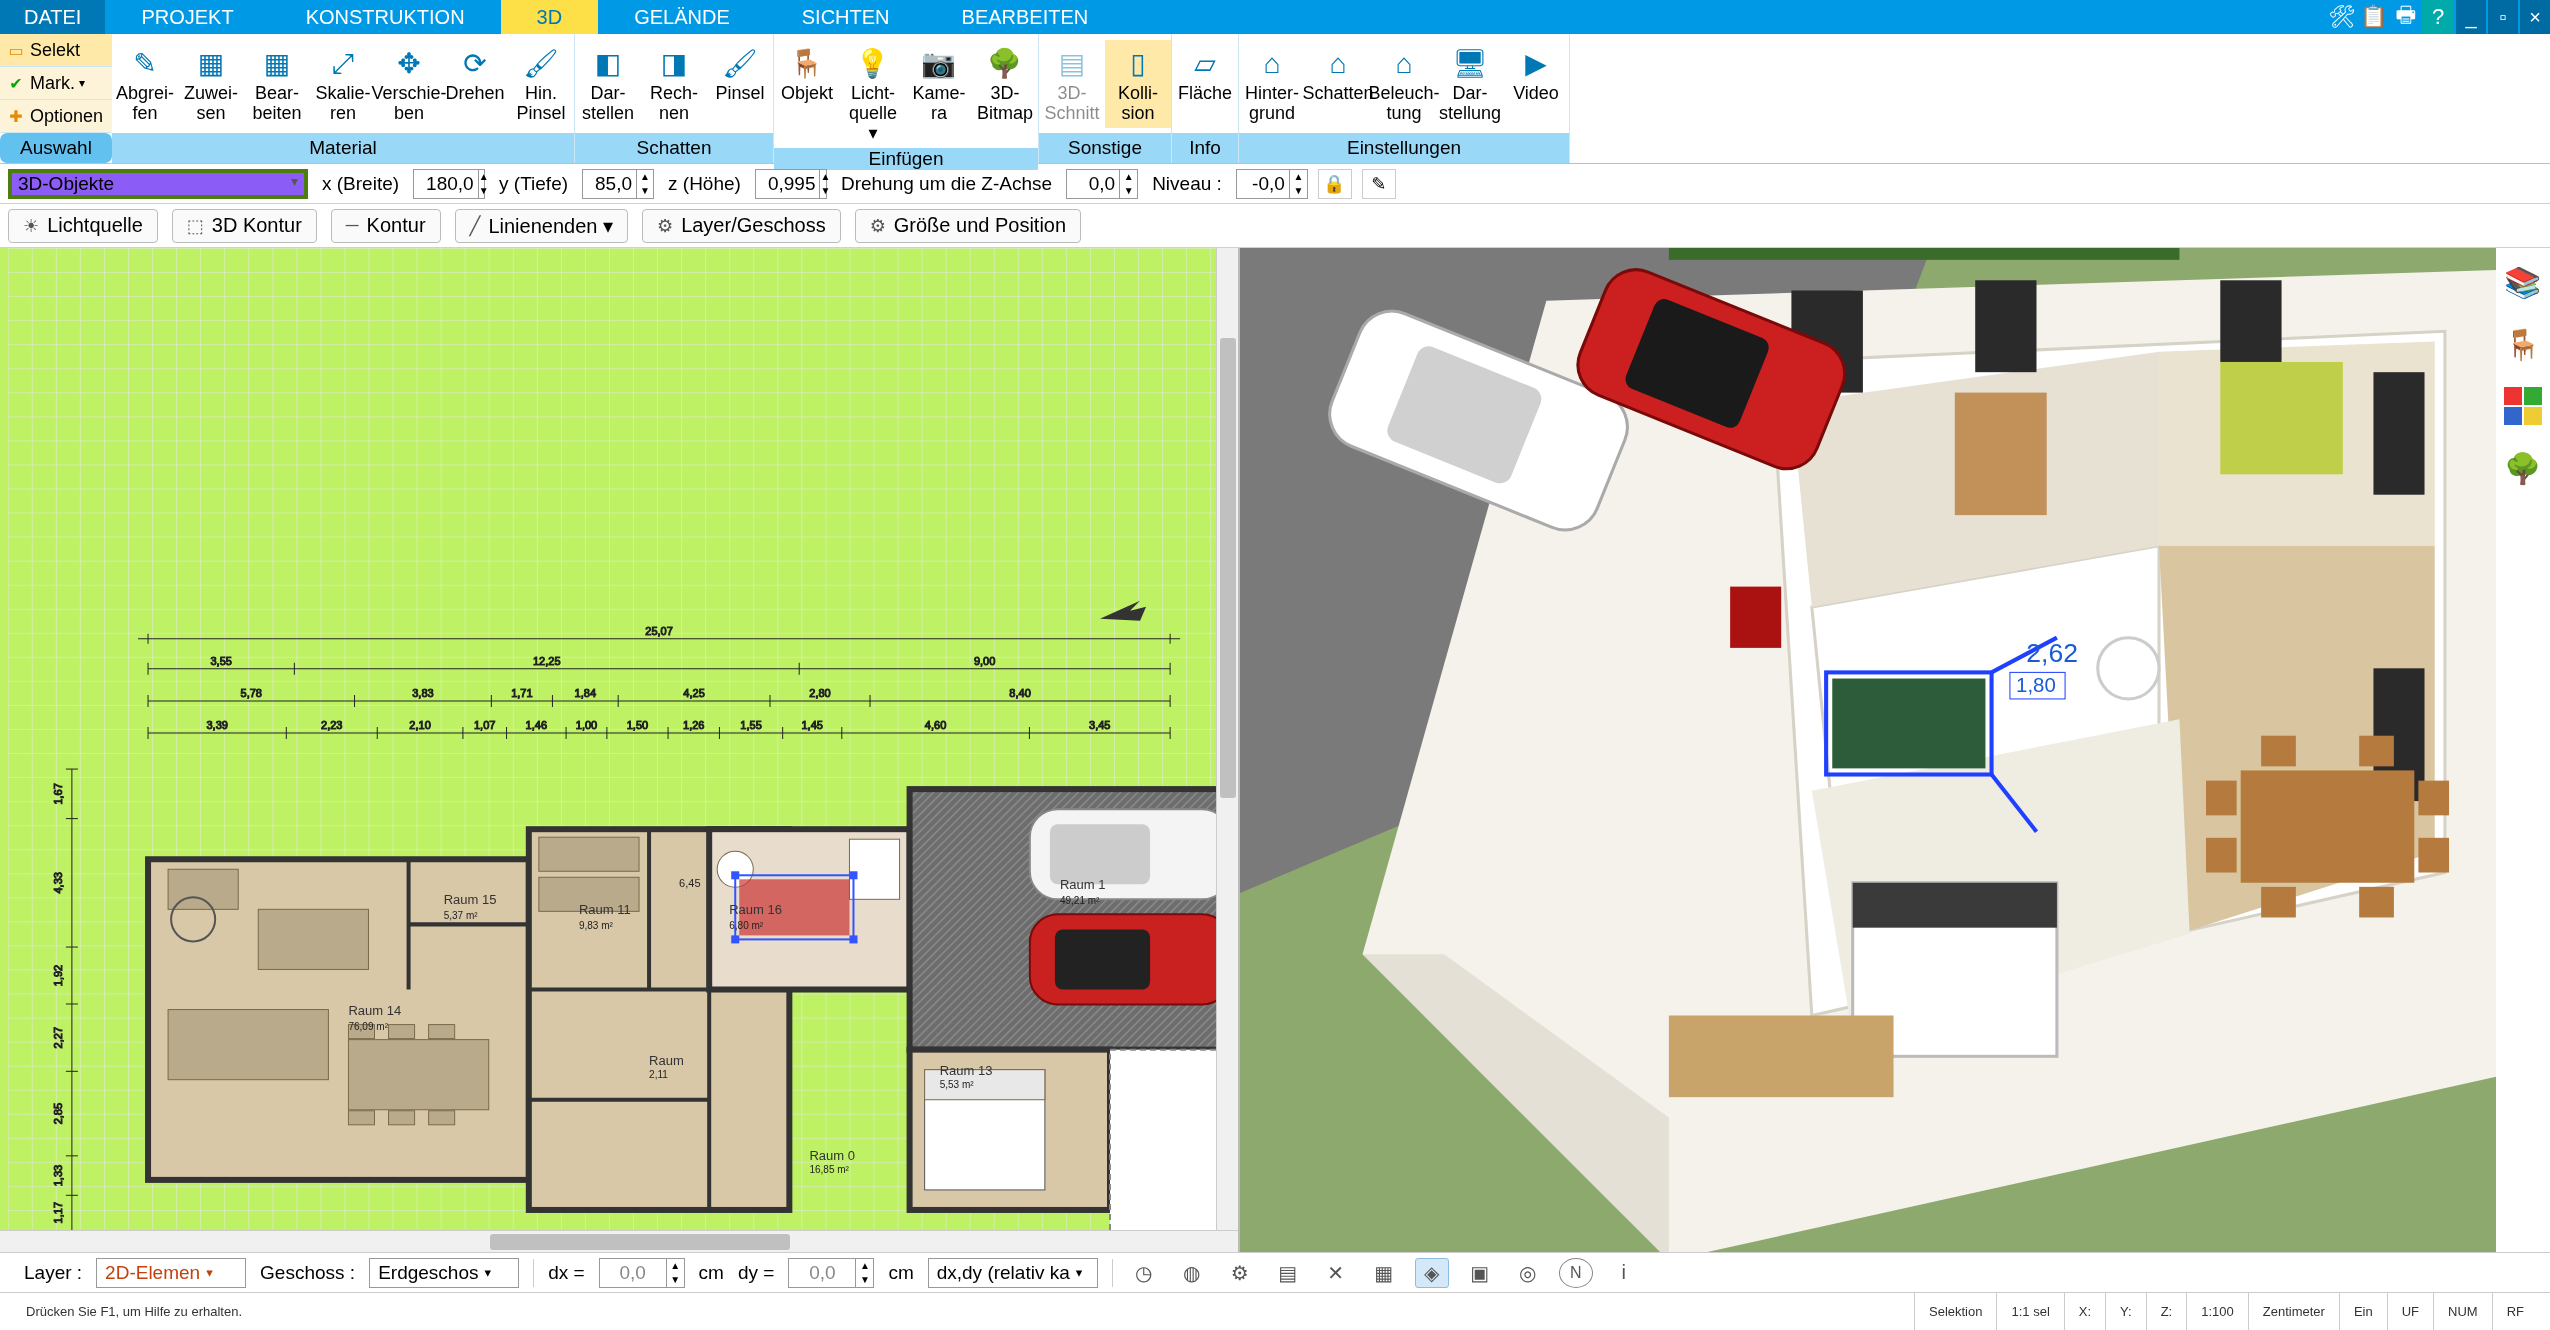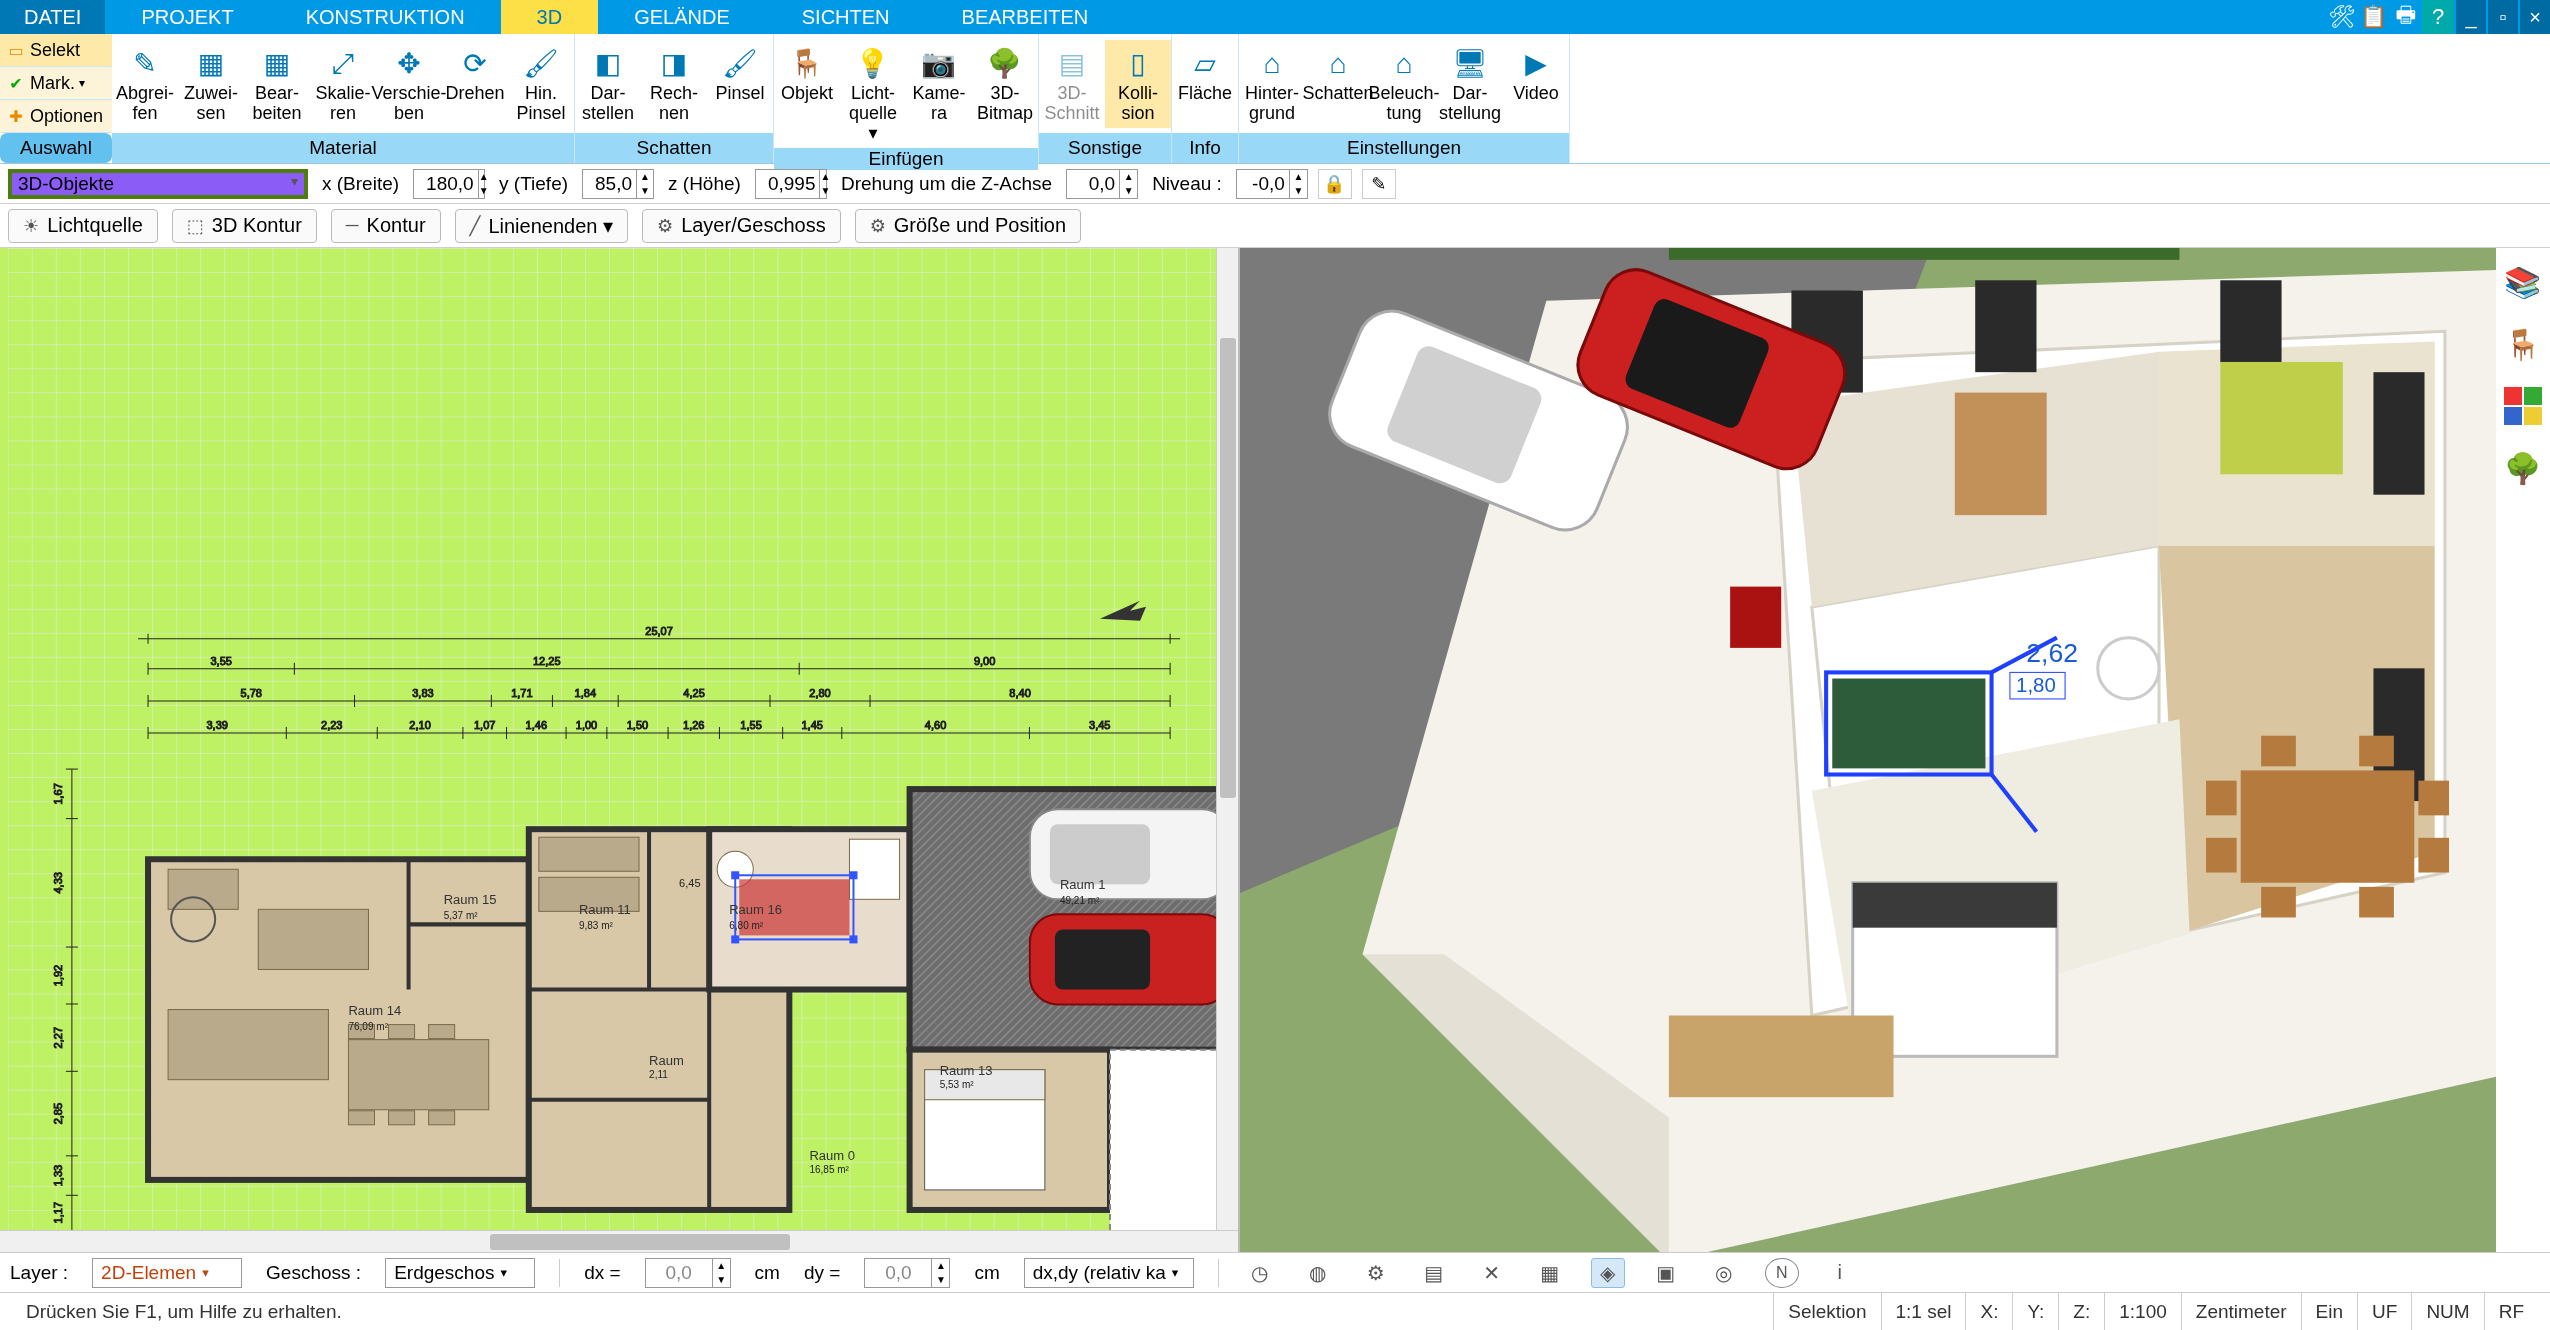--- a/index.html
+++ b/index.html
@@ -62,33 +62,33 @@
 .plan-wrap svg { width:100%; height:100%; }
 .hscroll { position:absolute; bottom:0; left:0; right:0; height:22px; background:#f0f0f0; border-top:1px solid #ccc; }
 .hscroll .thumb { position:absolute; left:490px; top:3px; width:300px; height:16px; background:#c0c0c0; border-radius:3px; }
 .vscroll { position:absolute; top:0; right:0; bottom:22px; width:22px; background:#f0f0f0; border-left:1px solid #ccc; }
 .vscroll .thumb { position:absolute; top:90px; left:3px; height:460px; width:16px; background:#c0c0c0; border-radius:3px; }
 
 
 .scene { position:absolute; inset:0; background:linear-gradient(180deg,#e8f2e8 0%,#dfeadd 100%); }
 
 
-.botrow { height:40px; display:flex; align-items:center; padding:0 10px; gap:24px; border-top:1px solid #ccc; font-size:19px; }
+.botrow { height:40px; display:flex; align-items:center; padding:0 24px; gap:14px; border-top:1px solid #ccc; font-size:19px; }
 .botrow .combo2 { height:30px; border:1px solid #999; display:flex; align-items:center; padding:0 6px 0 8px; position:relative; background:#fff; cursor:pointer; }
 .botrow .combo2::after { content:"▾"; margin-left:6px; font-size:13px; }
 .botrow .combo2.red { color:#c2410c; }
 .botrow .smnum { width:86px; height:30px; border:1px solid #999; display:flex; }
 .botrow .smnum .v { flex:1; text-align:center; display:flex; align-items:center; justify-content:center; color:#888; }
 .botrow .smnum .sp { width:18px; border-left:1px solid #999; display:flex; flex-direction:column; }
 .botrow .smnum .sp div { flex:1; display:flex; align-items:center; justify-content:center; font-size:10px; }
 .botrow .sep { width:1px; height:28px; background:#ccc; }
 .botrow .ib { width:34px; height:30px; display:flex; align-items:center; justify-content:center; cursor:pointer; font-size:20px; color:#555; border:1px solid transparent; border-radius:3px; }
 .botrow .ib.act { background:#d4e8f7; border-color:#8abfe0; }
 
-.status { height:38px; display:flex; align-items:center; padding:0 12px; border-top:1px solid #ccc; font-size:19px; color:#333; }
+.status { height:38px; display:flex; align-items:center; padding:0 12px; border-top:1px solid #ccc; font-size:13px; color:#333; }
 .status .c { padding:0 14px; border-left:1px solid #ccc; height:100%; display:flex; align-items:center; }
 .status .c:first-child { border:none; flex:0 0 820px; }
 .status .gap { flex:1; }
 
 .roomlabel { font:13px sans-serif; fill:#333; }
 .dim { font:11px sans-serif; fill:#222; }
 .dim.s { font-size:10px; }
 </style>
 </head>
 <body>

